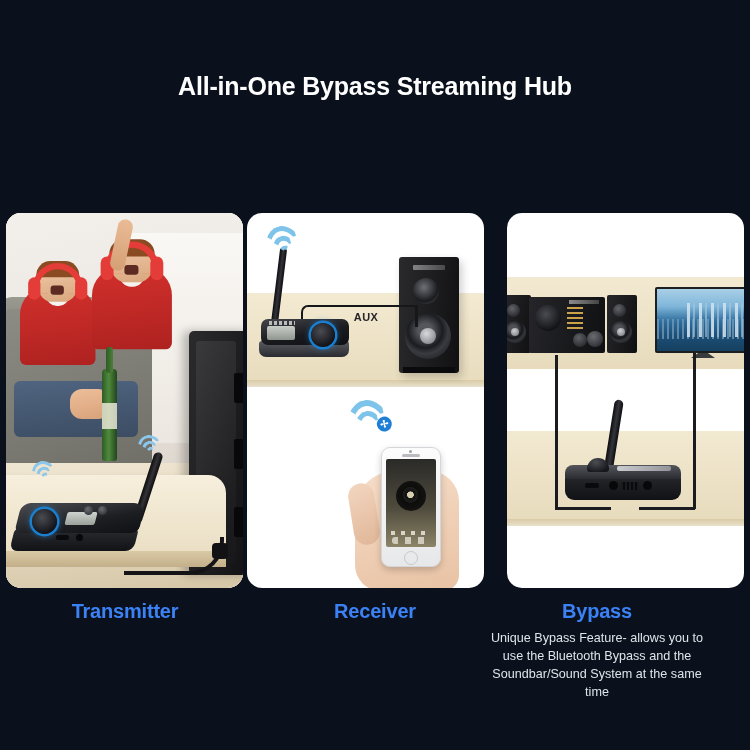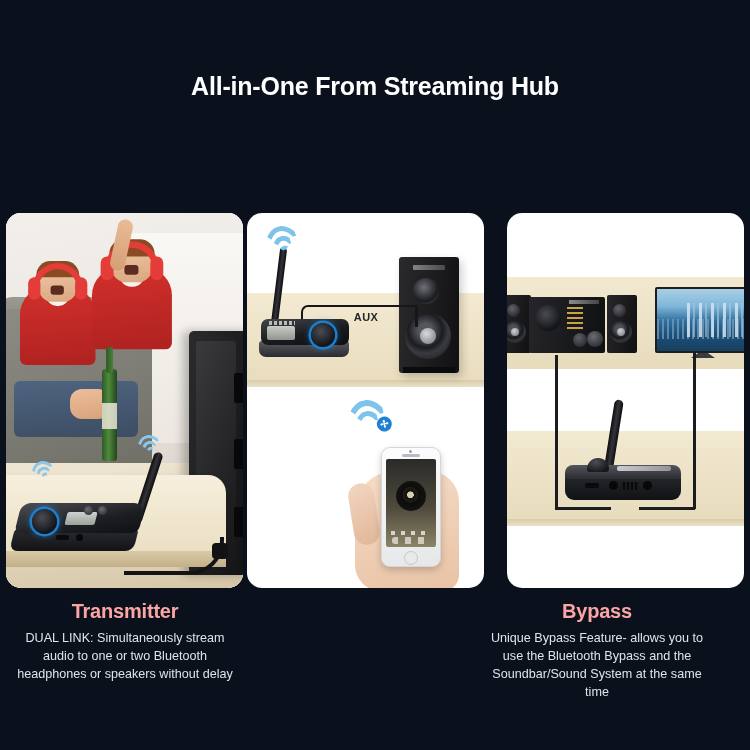--- a/index.html
+++ b/index.html
@@ -24,21 +24,21 @@
   .p1{left:0;}
   .p2{left:241px;}
   .p3{left:501px;}
   
   .caps{position:absolute;top:600px;left:0;width:750px;height:150px;}
   .cap{position:absolute;top:0;width:250px;text-align:center;}
   .cap.c1{left:0;}
   .cap.c2{left:250px;}
   .cap.c3{left:472px;}
   .cap h3{
-    margin:0 0 7px 0;color:#fca5a5;
+    margin:0 0 7px 0;color:#3b82f6;
     font-size:20px;font-weight:bold;letter-spacing:-.2px;
   }
   .cap p{
     margin:0 auto;width:224px;color:#dfe3ea;
     font-size:12.6px;line-height:1.42;
   }
   
   .room{position:absolute;inset:0;background:#fff;}
   .wall{position:absolute;left:0;top:0;width:237px;height:258px;
         background:linear-gradient(170deg,#f3f0ec 0%,#e9e4de 60%,#ddd6cd 100%);}
@@ -271,21 +271,21 @@
      border-radius:50% 50% 0 0/100% 100% 0 0;box-sizing:border-box;}
   .bt-badge{position:absolute;width:15px;height:15px;border-radius:50%;
      background:#1e7fd4;display:flex;align-items:center;justify-content:center;
      color:#fff;font-size:10px;font-weight:bold;line-height:1;}
   .sig-a{color:#8cc6ea;}
   .sig-c{color:#7ec3ea;}
 </style>
 </head>
 <body>
 
-<div class="page-title">All-in-One From Streaming Hub</div>
+<div class="page-title">All-in-One Bypass Streaming Hub</div>
 
 <div class="panels">
 
   <div class="panel p1">
     <div class="room">
       <div class="wall"></div>
       <div class="wallpanel"></div>
       <div class="couch-back"></div>
       <div class="couch"></div>
       <div class="floor"></div>
@@ -454,21 +454,21 @@
       <div class="vent"></div>
       <div class="j1"></div>
       <div class="j2"></div>
     </div>
   </div>
 </div>
 
 <div class="caps">
   <div class="cap c1">
     <h3>Transmitter</h3>
-    <p>DUAL LINK: Simultaneously stream audio to one or two Bluetooth headphones or speakers without delay</p>
   </div>
   <div class="cap c2">
+    <h3>Receiver</h3>
   </div>
   <div class="cap c3">
     <h3>Bypass</h3>
     <p>Unique Bypass Feature- allows you to use the Bluetooth Bypass and the Soundbar/Sound System at the same time</p>
   </div>
 </div>
 
 </body></html>

